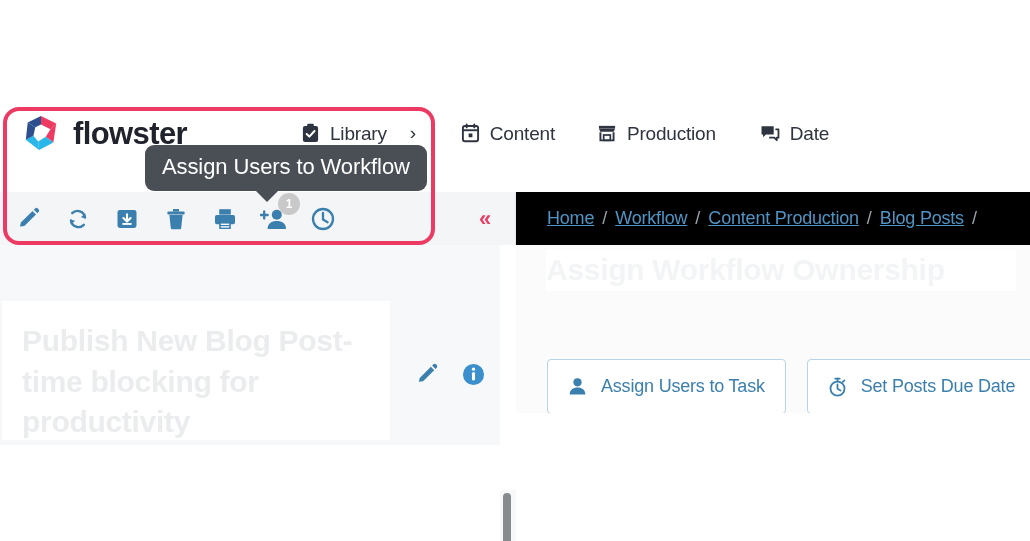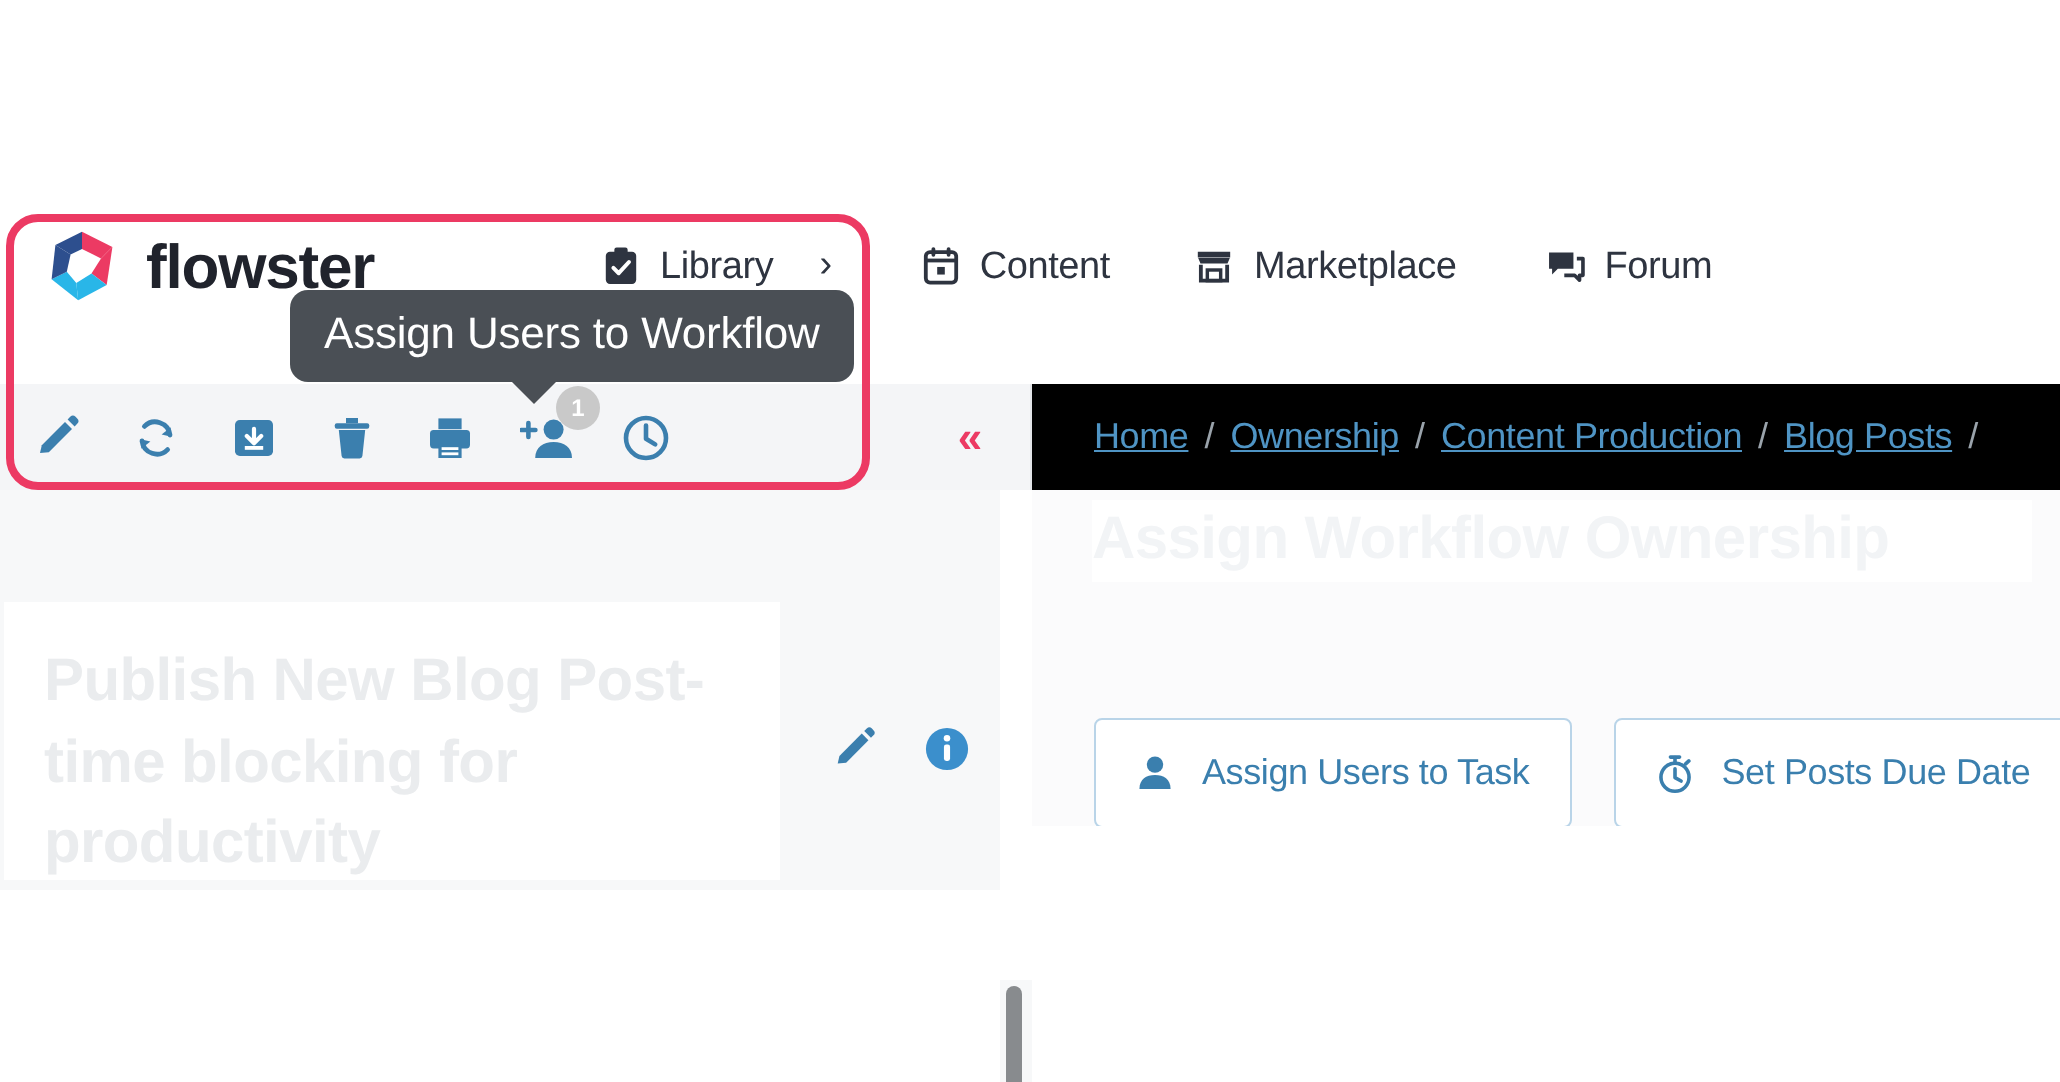--- a/index.html
+++ b/index.html
@@ -213,31 +213,31 @@
 
       <div class="nav-item" style="margin-left:42px">
         <span class="nav-ico">
           <svg width="20" height="20" viewBox="0 0 21 21">
             <path d="M2 3 H19 V6 H2 Z" fill="#2e3440"></path>
             <path d="M2.2 6.3 L3.4 9.2 H17.6 L18.8 6.3 Z" fill="#2e3440"></path>
             <path d="M3.6 9.8 V18.2 H17.4 V9.8" fill="none" stroke="#2e3440" stroke-width="2"></path>
             <rect x="7" y="12.6" width="7" height="5.6" fill="none" stroke="#2e3440" stroke-width="1.8"></rect>
           </svg>
         </span>
-        <span class="nlabel">Marketplace</span>
+        <span class="nlabel">Production</span>
       </div>
 
       <div class="nav-item" style="margin-left:44px">
         <span class="nav-ico">
           <svg width="20" height="20" viewBox="0 0 21 21">
             <path d="M1.6 3.4 H14.4 V12 H6.2 L3.2 15 V12 H1.6 Z" fill="#2e3440"></path>
             <path d="M16.2 6.6 H19.4 V15.4 H17.6 V18 L15 15.4 H9.6" fill="none" stroke="#2e3440" stroke-width="1.9" stroke-linejoin="round"></path>
           </svg>
         </span>
-        <span class="nlabel">Forum</span>
+        <span class="nlabel">Date</span>
       </div>
 
     </div>
   </div>
 
   <div class="toolbar">
 
     <div class="tb-btn">
       <svg width="26" height="26" viewBox="0 0 26 26">
         <path d="M4 20.5 L4.9 16.6 L16.5 5 L20 8.5 L8.4 20.1 Z" fill="#3b7fae"></path>
@@ -326,21 +326,21 @@
     </div>
     <div class="v-scroll-track"></div>
     <div class="v-scroll-thumb"></div>
   </div>
 
   <div class="right-panel">
 
     <div class="crumb-bar">
       <span class="crumb">Home</span>
       <span class="crumb-sep">/</span>
-      <span class="crumb">Ownership</span>
+      <span class="crumb">Workflow</span>
       <span class="crumb-sep">/</span>
       <span class="crumb">Content Production</span>
       <span class="crumb-sep">/</span>
       <span class="crumb">Blog Posts</span>
       <span class="crumb-sep">/</span>
     </div>
 
     <div class="right-body">
       <div class="section-title">Assign Workflow Ownership</div>
 

